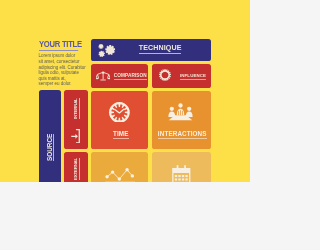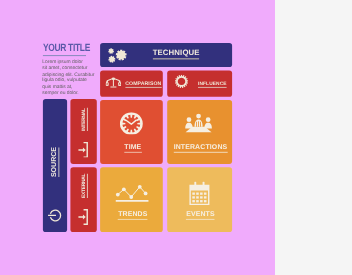--- a/index.html
+++ b/index.html
@@ -1,17 +1,17 @@
 <!DOCTYPE html>
 <html><head>
 <meta charset="utf-8">
 <style>
   html,body{margin:0;padding:0;width:250px;height:250px;background:#f5f5f5;
     font-family:"Liberation Sans",sans-serif;}
-  #root{position:relative;width:250px;height:250px;overflow:hidden;background:#f0abfc;}
+  #root{position:relative;width:250px;height:182px;overflow:hidden;background:#fde047;}
   .abs{position:absolute;}
 
   
   #intro{left:38.5px;top:38.5px;width:46px;}
   #intro-title{font-size:9.6px;font-weight:700;color:#5b59a8;letter-spacing:-0.35px;
     line-height:10.5px;display:block;white-space:nowrap;
     transform:scaleX(0.80);transform-origin:0 0;width:48.5px;position:relative;}
   #intro-title::after{content:"";position:absolute;left:0;top:11.3px;width:48.5px;height:1.1px;
     background:#8f8dc2;}
   #intro-body{margin-top:4.2px;font-size:4.5px;line-height:5.65px;color:#5d5d5d;

